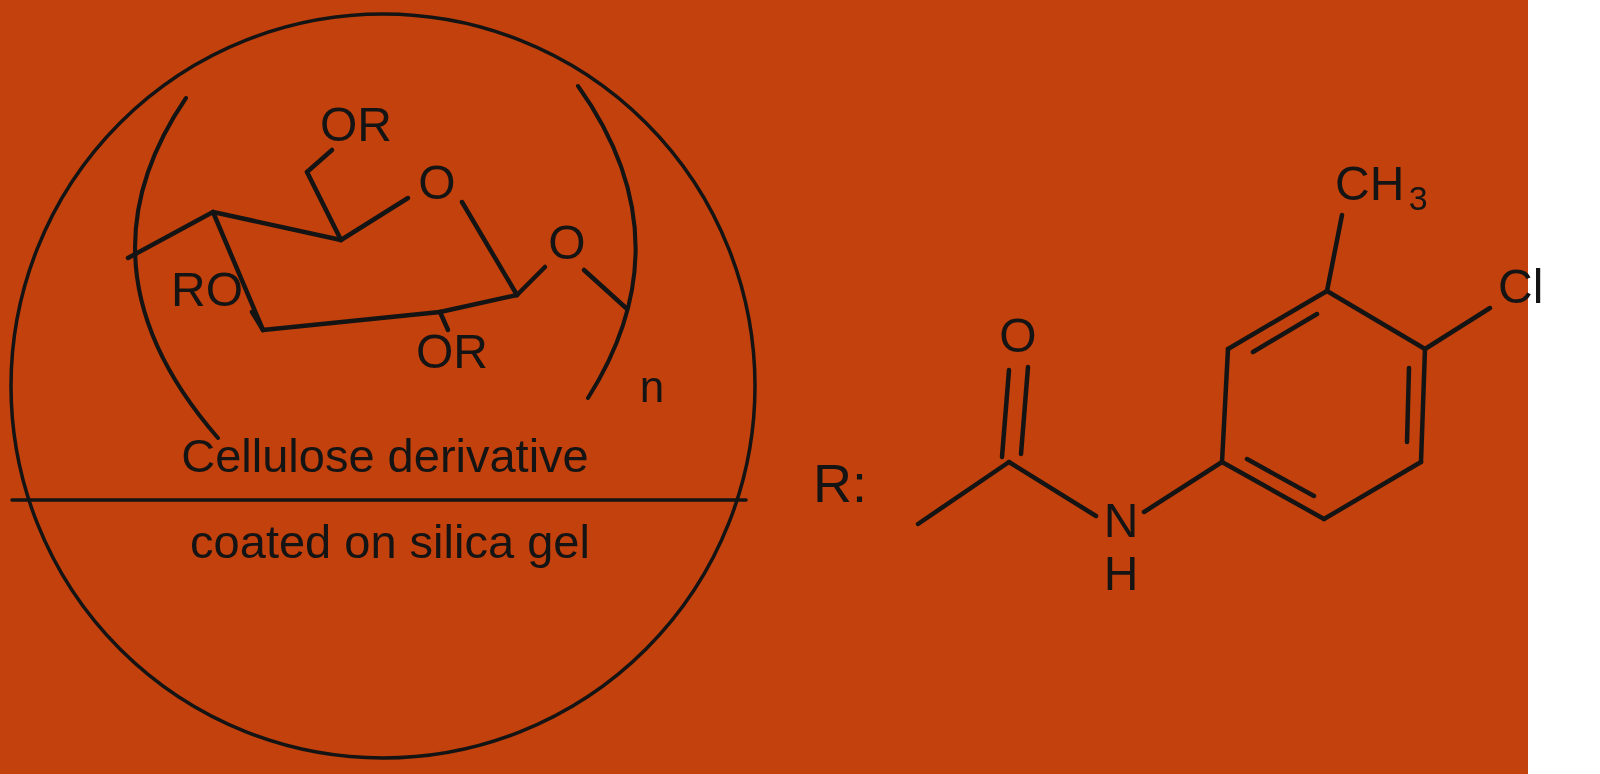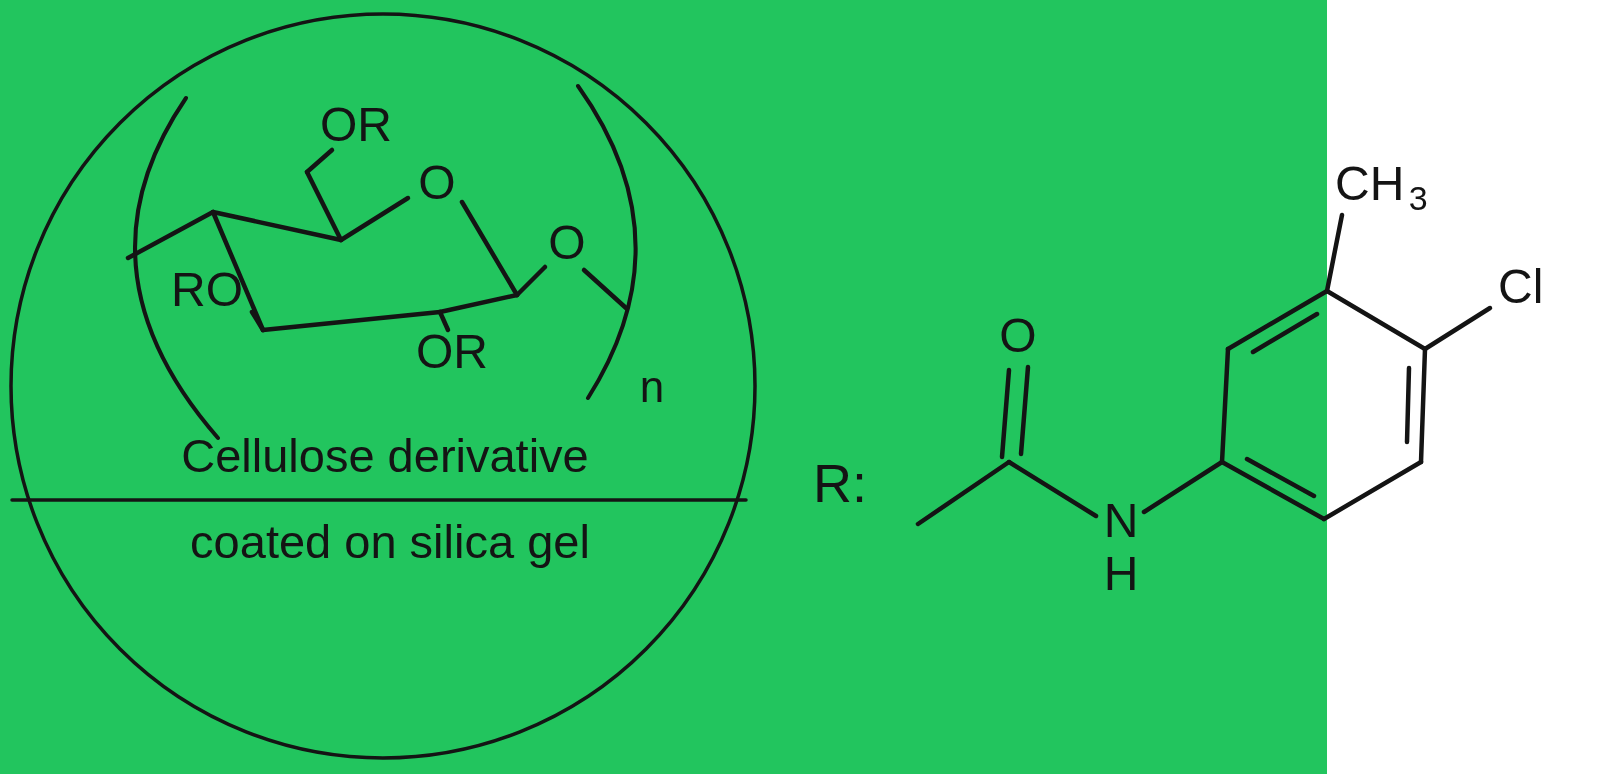--- a/index.html
+++ b/index.html
@@ -2,23 +2,23 @@
 <html><head>
 <meta charset="utf-8">
 <style>
   html, body {
     margin: 0;
     padding: 0;
     background: #ffffff;
   }
   .canvas {
     position: relative;
-    width: 1327px;
+    width: 1528px;
     height: 774px;
-    background: #22c55e;
+    background: #c2410c;
     font-family: "Liberation Sans", sans-serif;
   }
   svg text {
     font-family: "Liberation Sans", sans-serif;
     font-weight: 400;
   }
   .chem-label { font-size: 48px; }
   .chem-label-small { font-size: 44px; }
   .caption { font-size: 47px; }
   .r-label { font-size: 54px; }

